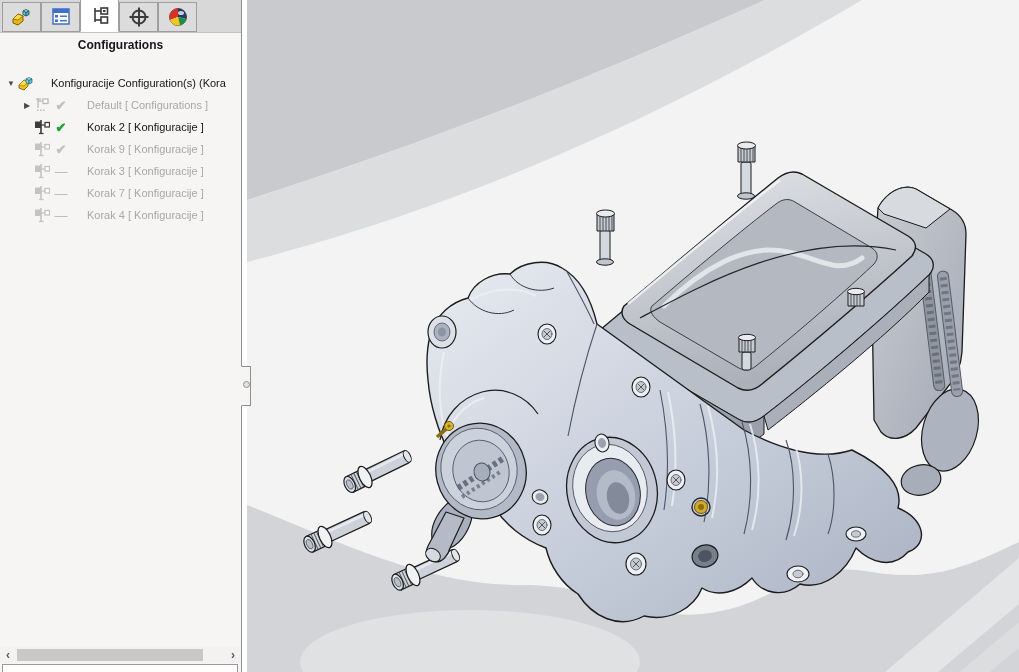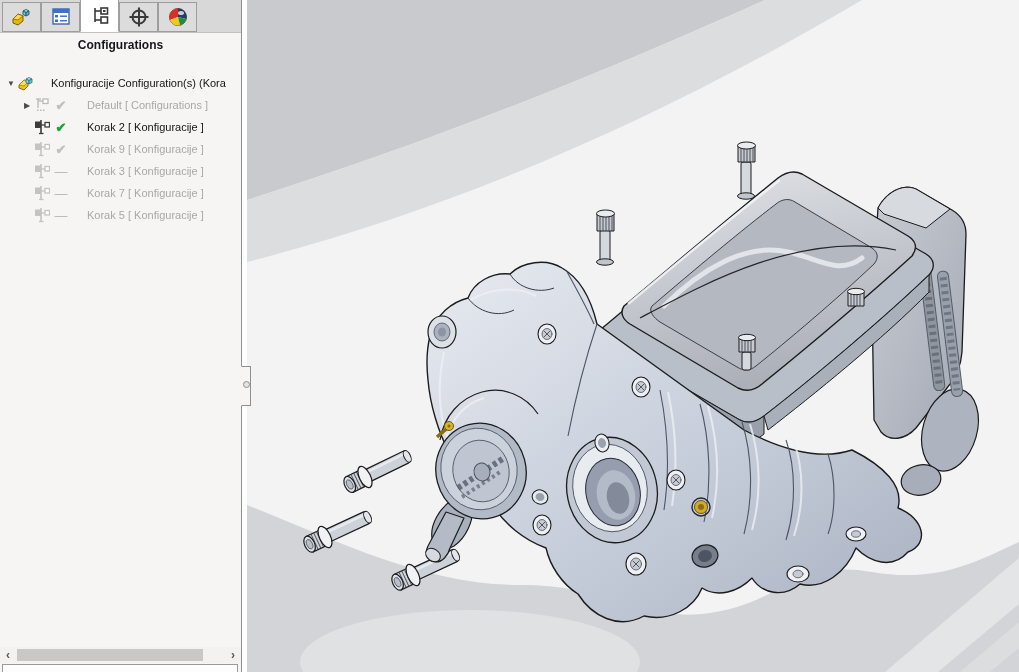--- a/index.html
+++ b/index.html
@@ -448,21 +448,21 @@
         <span class="ticon">
           <svg width="16" height="16" viewBox="0 0 16 16">
             <rect x="1" y="2.5" width="6" height="6.5" fill="#c3c3c3"></rect>
             <line x1="7" y1="1" x2="7" y2="14.5" stroke="#c3c3c3" stroke-width="1.6"></line>
             <line x1="7" y1="6" x2="11" y2="6" stroke="#c3c3c3" stroke-width="1.3"></line>
             <rect x="11" y="3.5" width="4.5" height="4.5" fill="#fff" stroke="#c3c3c3" stroke-width="1.3"></rect>
             <line x1="5" y1="14.5" x2="9.5" y2="14.5" stroke="#c3c3c3" stroke-width="1.3"></line>
           </svg>
         </span>
         <span class="mark dash">—</span>
-        <span class="lbl">Korak 5 [ Konfiguracije ]</span>
+        <span class="lbl">Korak 4 [ Konfiguracije ]</span>
       </div>
     </div>
 
     <div class="hscroll">
       <span class="hs-arrow left">‹</span>
       <span class="hs-thumb"></span>
       <span class="hs-arrow right">›</span>
     </div>
 
     <div class="bottom-box"></div>

